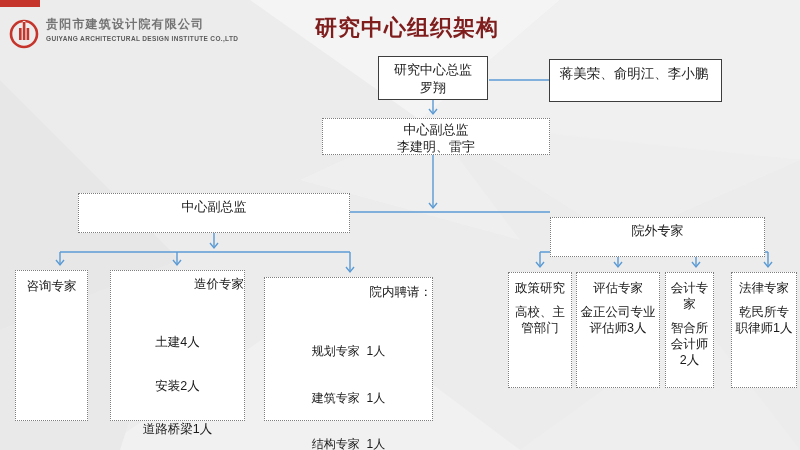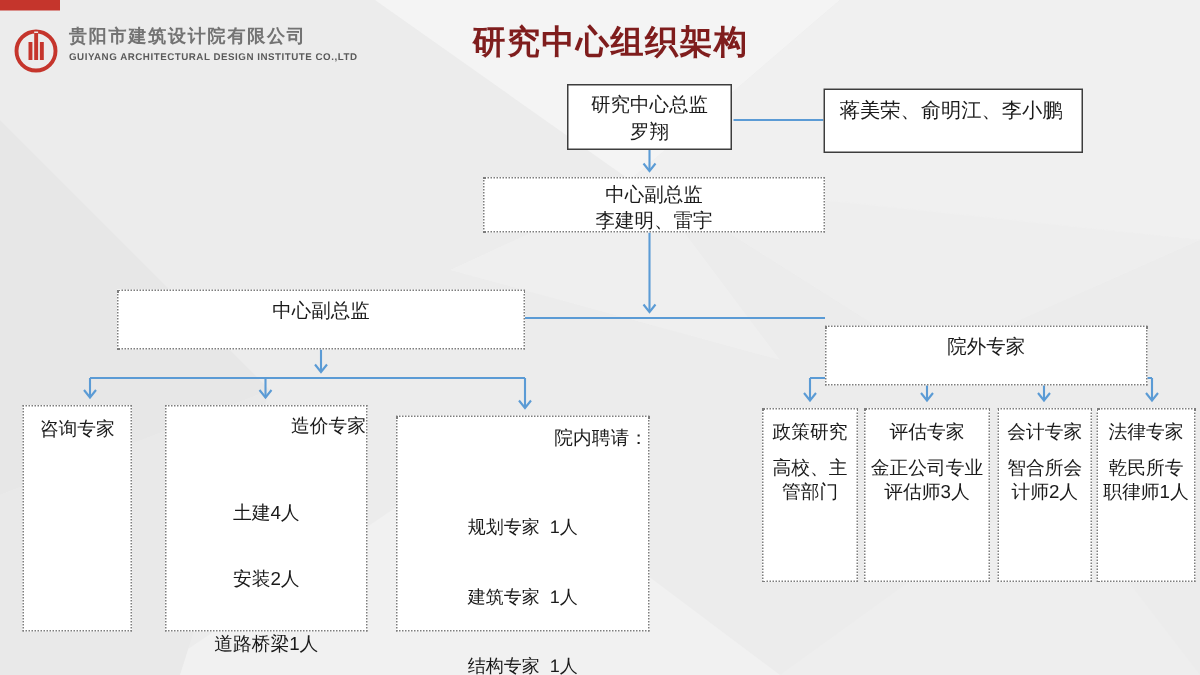--- a/index.html
+++ b/index.html
@@ -37,21 +37,21 @@
   #node-cost .box-title{text-align:right;padding:4px 0 0 9px;}
   #node-cost .list{margin-top:13px;line-height:14.5px;white-space:pre;}
   #node-internal{left:264px;top:277px;width:169px;height:144px;font-size:12px;}
   #node-internal .box-title{text-align:right;padding:5px 0 0 9px;font-size:12.5px;}
   #node-internal .list{margin-top:12px;line-height:15.5px;white-space:pre;}
 
   .rbox{top:272px;height:116px;font-size:12.5px;padding:7px 3px 0 3px;line-height:16px;}
   .rbox .detail{margin-top:8px;}
   #node-policy{left:508px;width:64px;}
   #node-eval{left:576px;width:84px;}
-  #node-account{left:665px;width:63px;}
+  #node-account{left:665px;width:49px;}
   #node-legal{left:731px;width:66px;}
 
   #connectors{position:absolute;left:0;top:0;z-index:1;pointer-events:none;}
 </style>
 </head>
 <body>
 
 <svg id="bg" width="800" height="450">
   <rect width="800" height="450" fill="#ececec"></rect>
   <polygon points="250,0 420,120 560,0" fill="#f4f4f4"></polygon>

